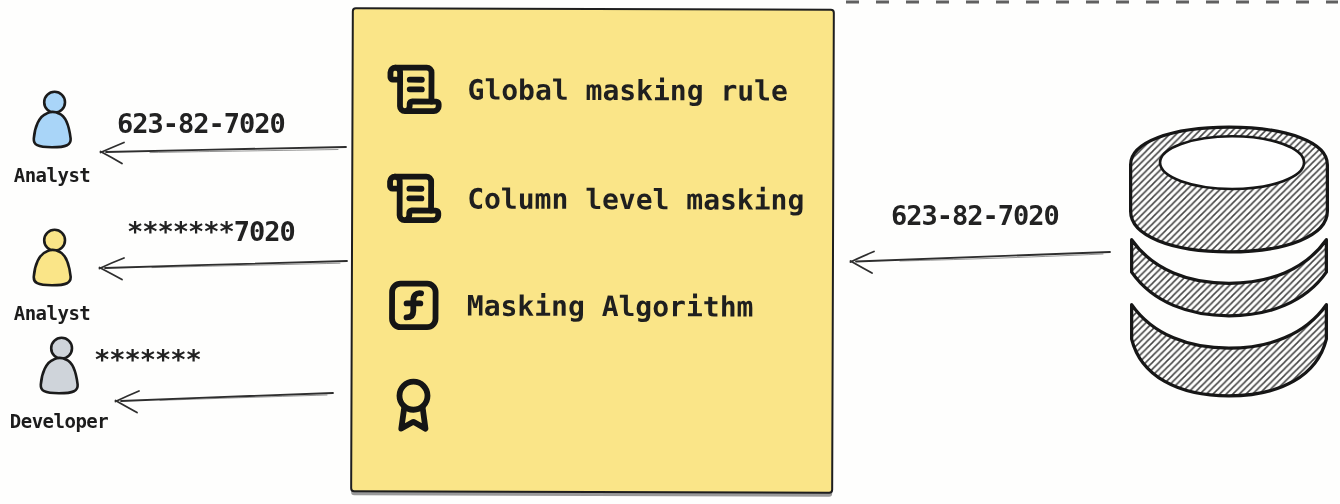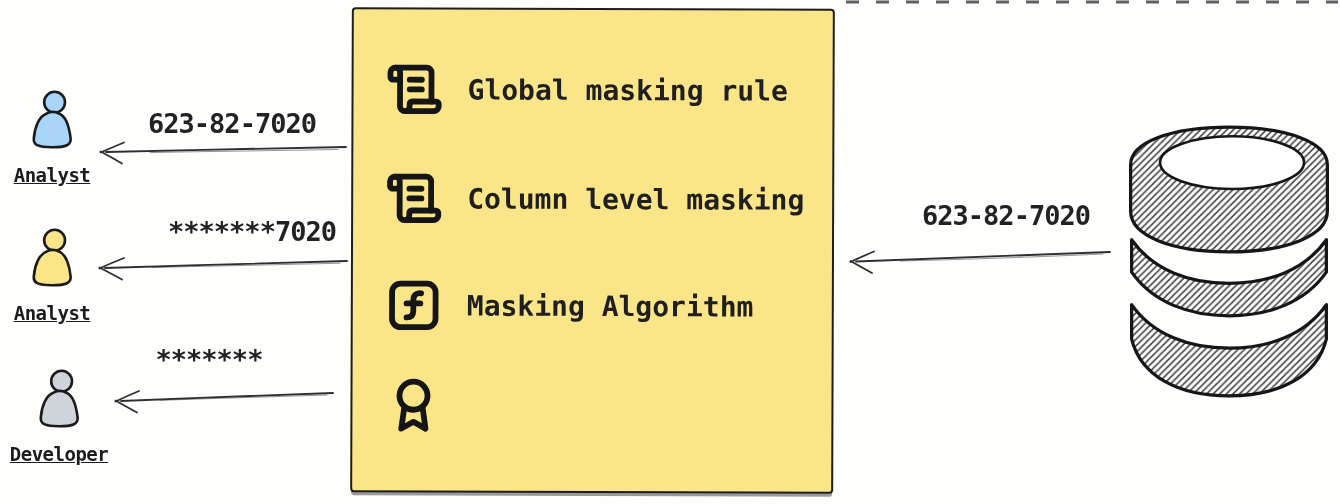--- a/index.html
+++ b/index.html
@@ -5,25 +5,25 @@
   html,body{margin:0;padding:0;background:#ffffff;}
   .canvas{
     position:relative;width:1340px;height:504px;background:#fefefd;overflow:hidden;
     font-family:"DejaVu Sans Mono", monospace;color:#1c1c1c;
   }
   svg{display:block;}
   .overlay{position:absolute;left:0;top:0;width:1340px;height:504px;pointer-events:none;}
 
   
   .persona{position:absolute;width:110px;display:flex;flex-direction:column;align-items:center;}
-  .persona-label{margin-top:4px;font-size:19px;font-weight:700;letter-spacing:-0.5px;white-space:nowrap;text-decoration:underline;}
+  .persona-label{margin-top:4px;font-size:19px;font-weight:700;letter-spacing:-0.5px;white-space:nowrap;}
 
   
   .value-label{
-    position:absolute;width:230px;text-align:center;font-size:27px;font-weight:600;
+    position:absolute;width:230px;text-align:left;font-size:27px;font-weight:600;
     letter-spacing:-1px;white-space:nowrap;color:#222;
   }
 
   
   .masking-box{
     position:absolute;left:351px;top:8px;width:483px;height:485px;box-sizing:border-box;
     border:2.5px solid #1e1e1e;border-radius:4px;transform:rotate(0.2deg);
     box-shadow:0 4px 0 -1px #9a9a9a;
   }
   .box-row{position:absolute;left:32px;display:flex;align-items:center;height:60px;}
@@ -82,32 +82,32 @@
   <div class="persona" style="left:-3px;top:224px;">
     <svg class="person-svg" width="52" height="74" viewBox="0 0 60 76">
       <g stroke="#1b1b1b" stroke-width="3" stroke-linejoin="round" fill="#FAE588">
         <circle cx="33" cy="14" r="12"></circle>
         <path d="M24,27 C15,30 10,43 9,56 C8.5,63 13,66 30,66 C47,66 52,63 51.5,56 C50,43 46,30 38,27 C33,24.5 28.5,24.5 24,27 Z"></path>
       </g>
     </svg>
     <div class="persona-label">Analyst</div>
   </div>
 
-  <div class="persona" style="left:4px;top:365px;align-items:center;">
+  <div class="persona" style="left:4px;top:332px;align-items:center;">
     <svg class="person-svg" width="52" height="74" viewBox="0 0 60 76">
       <g stroke="#1b1b1b" stroke-width="3" stroke-linejoin="round" fill="#CFD4DA">
         <circle cx="33" cy="14" r="12"></circle>
         <path d="M24,27 C15,30 10,43 9,56 C8.5,63 13,66 30,66 C47,66 52,63 51.5,56 C50,43 46,30 38,27 C33,24.5 28.5,24.5 24,27 Z"></path>
       </g>
     </svg>
     <div class="persona-label">Developer</div>
   </div>
 
   <div class="value-label" style="left:117px;top:108px;">623-82-7020</div>
-  <div class="value-label" style="left:137px;top:216px;">*******7020</div>
+  <div class="value-label" style="left:127px;top:216px;">*******7020</div>
   <div class="value-label" style="left:94px;top:344px;">*******</div>
   <div class="value-label" style="left:891px;top:200px;">623-82-7020</div>
 
   <div class="masking-box" style="background-color: rgb(250, 229, 136);">
 
     <div class="box-row row-1">
       <svg class="row-icon" viewBox="0 0 24 24" fill="none" stroke="#151515" stroke-width="2.4" stroke-linecap="round" stroke-linejoin="round">
         <path d="M15 12h-5"></path>
           <path d="M15 8h-5"></path>
           <path d="M19 17V5a2 2 0 0 0-2-2H4"></path>

